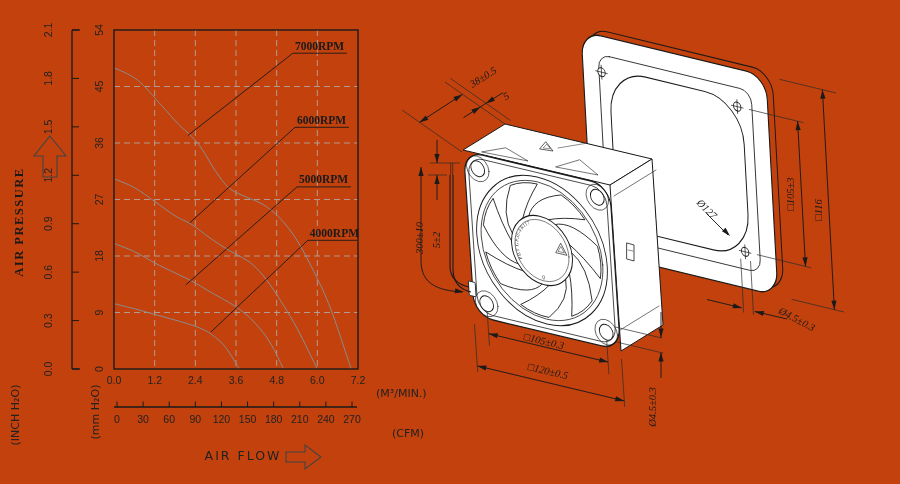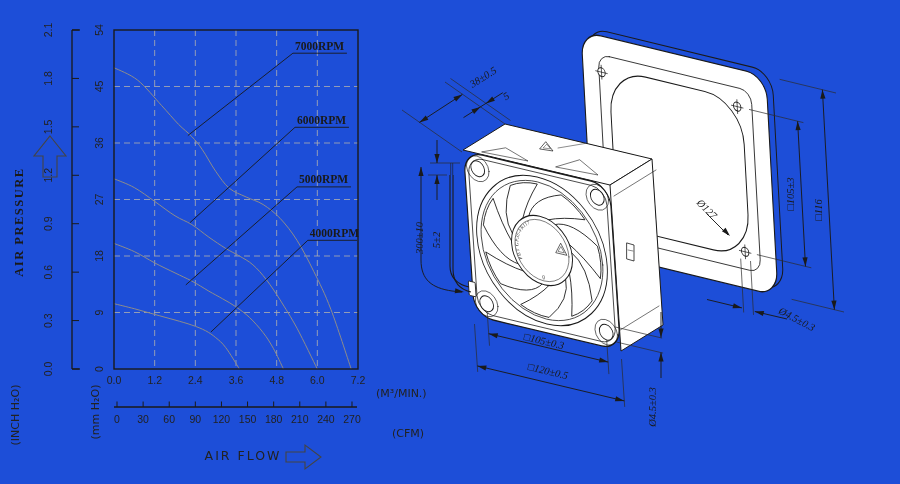--- a/index.html
+++ b/index.html
@@ -1,16 +1,16 @@
 <!DOCTYPE html>
 <html><head>
 <meta charset="utf-8">
 <style>
   html,body{margin:0;padding:0;background:#fff;}
-  .stage{width:900px;height:484px;background:#1d4ed8;position:relative;overflow:hidden;}
+  .stage{width:900px;height:484px;background:#c2410c;position:relative;overflow:hidden;}
   svg{display:block;}
   text{fill:#1a1a1a;}
   .tick{font:10.5px "Liberation Sans","DejaVu Sans",sans-serif;fill:#222;}
   .unit{font:11px "DejaVu Sans","Liberation Sans",sans-serif;fill:#222;}
   .axis-title{font:bold 12.5px "Liberation Serif","DejaVu Serif",serif;letter-spacing:1.5px;}
   .airflow{font:12.5px "DejaVu Sans","Liberation Sans",sans-serif;letter-spacing:2px;fill:#222;}
   .rpm{font:bold 11.5px "Liberation Serif","DejaVu Serif",serif;}
   .dim{font:italic 10.5px "Liberation Serif","DejaVu Serif","DejaVu Sans",serif;}
   .hubtxt{font:4.8px "Liberation Serif","DejaVu Serif",serif;letter-spacing:.3px;fill:#333;}
   .hubzero{font:5.5px "Liberation Serif",serif;fill:#333;}

